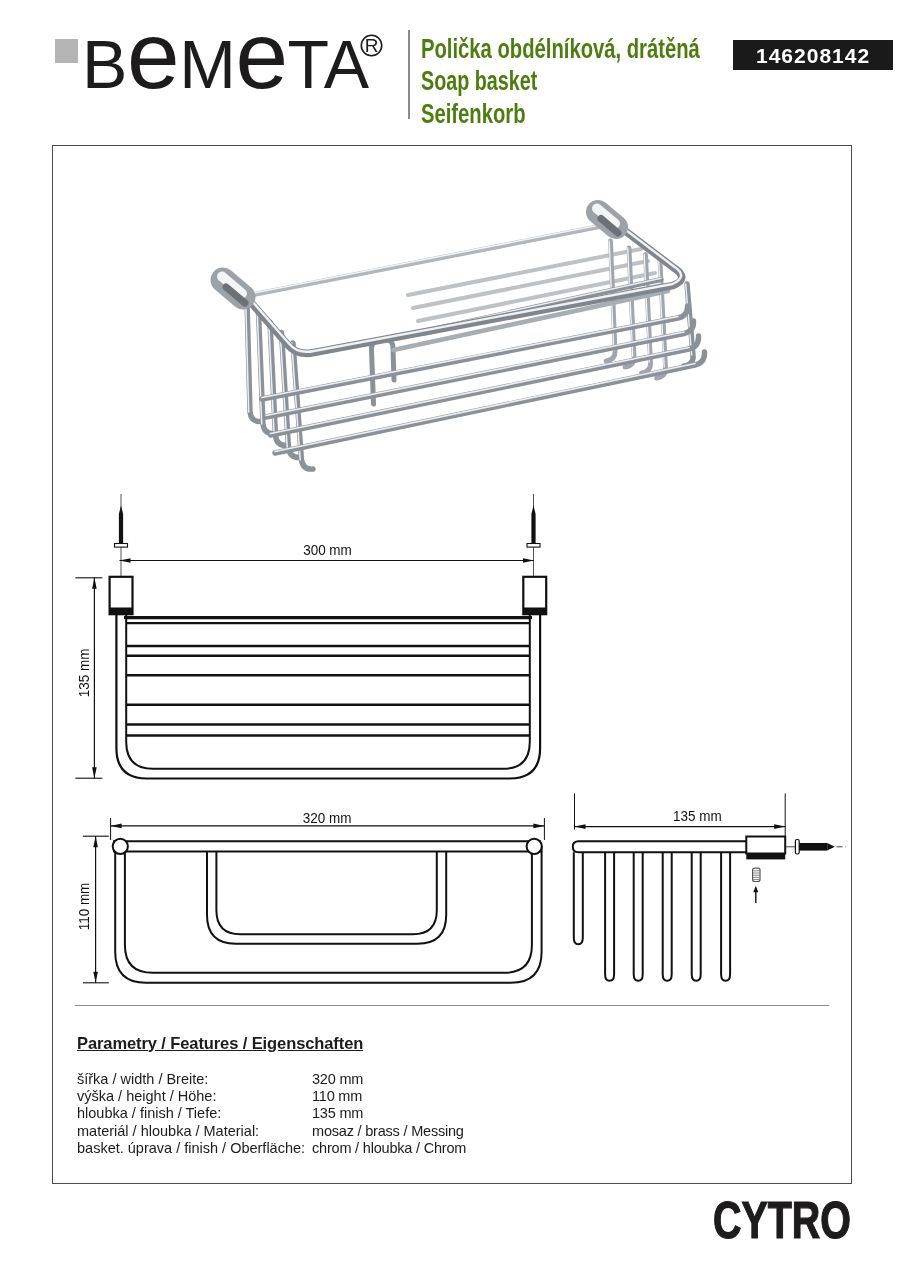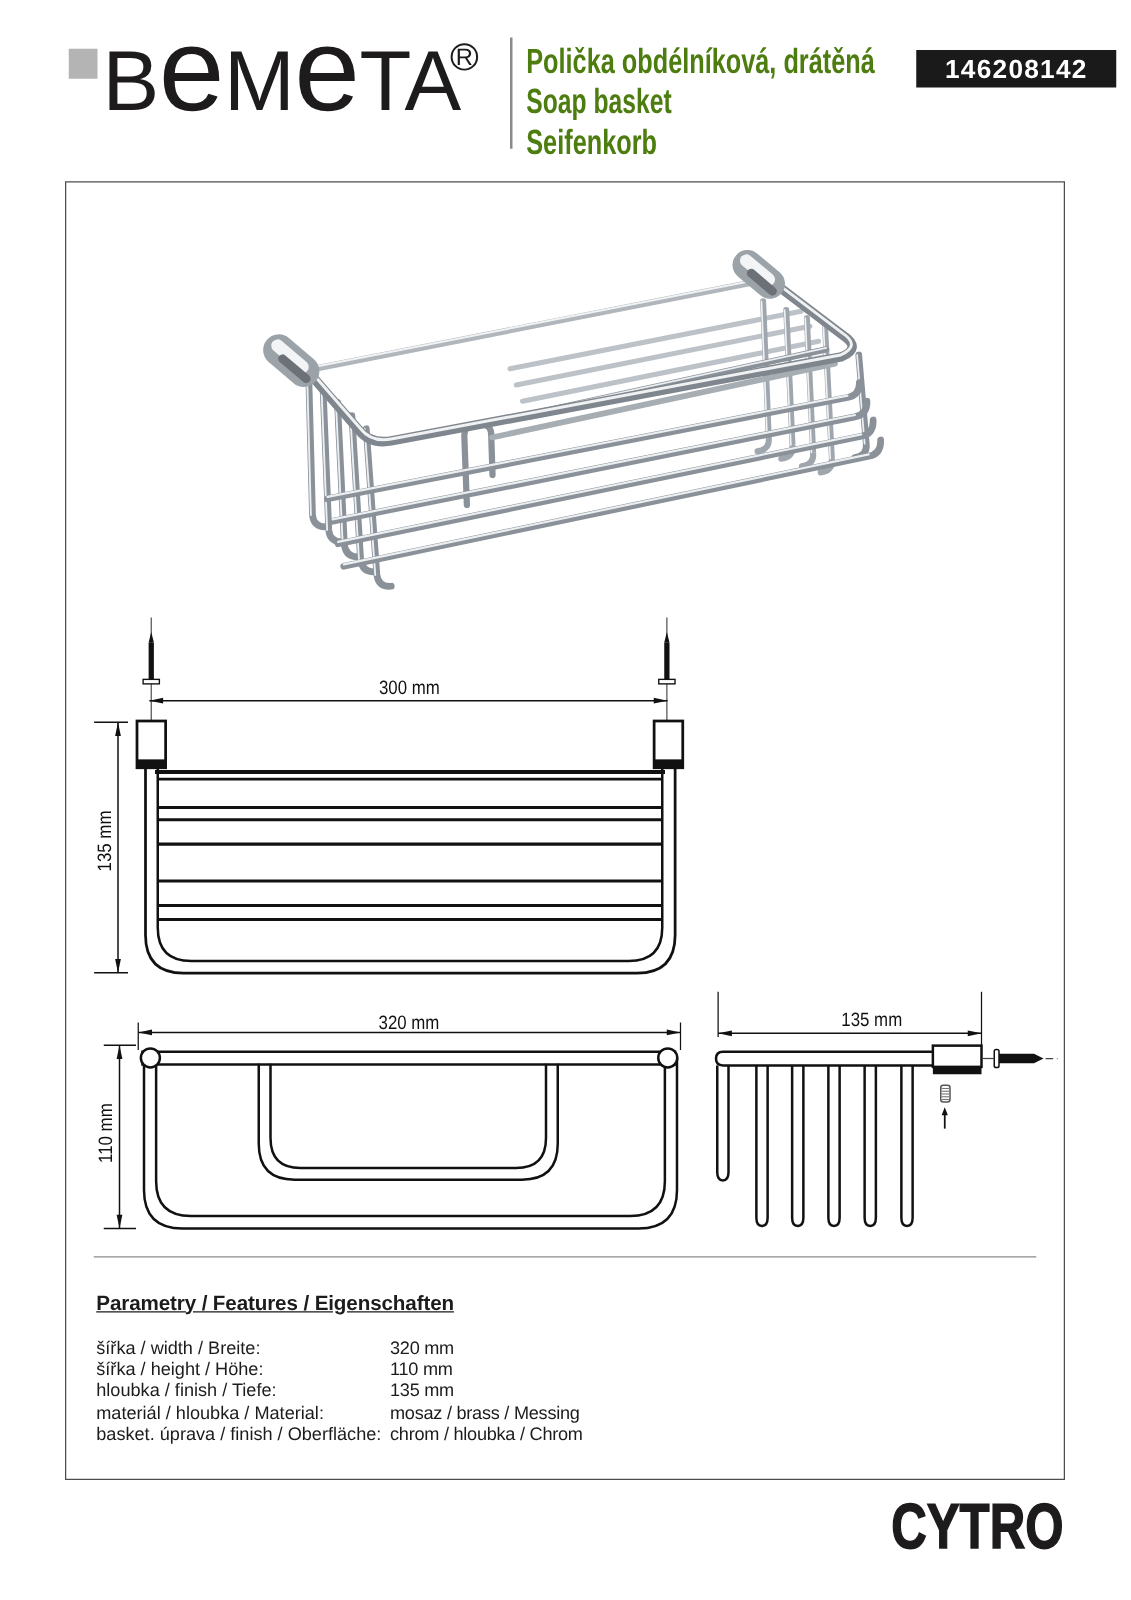--- a/index.html
+++ b/index.html
@@ -29,21 +29,21 @@
 <div class="abs" style="left:733px;top:40px;width:160px;height:30px;background:#1a1a1a;"></div>
 <div class="abs" id="code" style="left:740px;top:44px;color:#fff;font-weight:bold;font-size:21px;letter-spacing:1px;margin-left:16px;">146208142</div>
 
 <div class="abs" style="left:52px;top:144.5px;width:797.5px;height:1037.5px;border:1.5px solid #4d4d4d;"></div>
 
 <div class="abs" style="left:74.5px;top:1004.8px;width:754px;height:1.2px;background:#8c8c8c;"></div>
 
 <div class="abs" style="left:77px;top:1033.5px;font-size:16.5px;font-weight:bold;letter-spacing:-0.1px;color:#1d1b1c;text-decoration:underline;">Parametry / Features / Eigenschaften</div>
 <div class="abs" id="params" style="left:77px;top:1070.5px;font-size:14.5px;line-height:17.4px;color:#1d1b1c;">
   <div>šířka / width / Breite:</div>
-  <div>šířka / height / Höhe:</div>
+  <div>výška / height / Höhe:</div>
   <div>hloubka / finish / Tiefe:</div>
   <div>materiál / hloubka / Material:</div>
   <div>basket. úprava / finish / Oberfläche:</div>
 </div>
 <div class="abs" id="values" style="left:312px;top:1070.5px;font-size:14.5px;line-height:17.4px;letter-spacing:-0.2px;color:#1d1b1c;">
   <div>320 mm</div>
   <div>110 mm</div>
   <div>135 mm</div>
   <div>mosaz / brass / Messing</div>
   <div>chrom / hloubka / Chrom</div>

